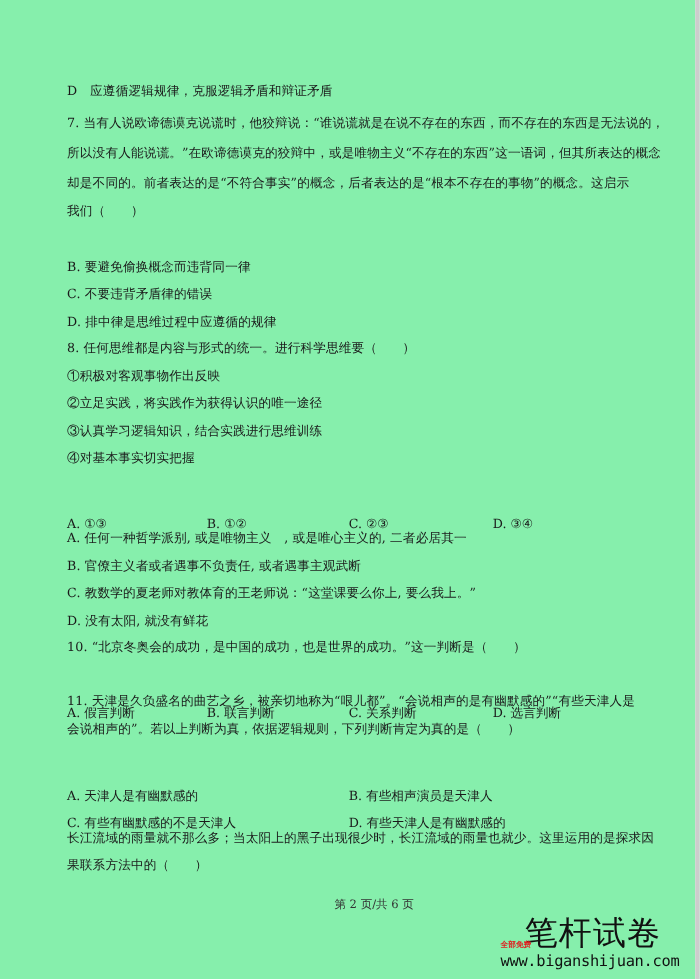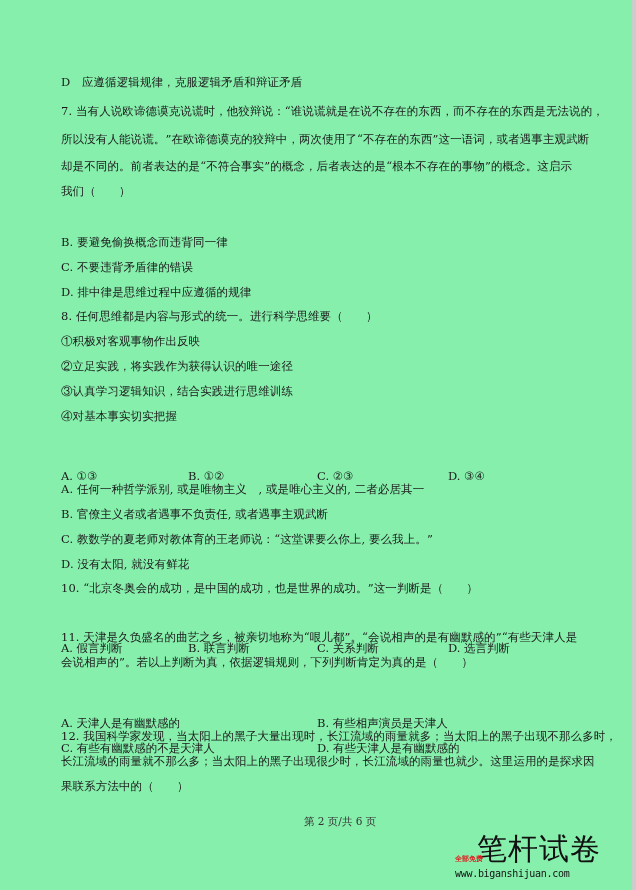--- a/index.html
+++ b/index.html
@@ -21,32 +21,32 @@
   .wm-title {
     position: absolute; left: 22px; top: 0px; font-family: "DejaVu Sans", sans-serif;
     font-size: 30px; line-height: 34px; color: #111; letter-spacing: 1px;
   }
   .wm-tag {
     position: absolute; left: 0px; top: 22px; font-family: "DejaVu Sans", sans-serif;
     font-size: 7px; color: #e02020; font-weight: bold;
   }
   .wm-url {
     position: absolute; left: 0px; top: 33px; font-family: "DejaVu Sans Mono", "Liberation Mono", monospace;
-    font-size: 10px; line-height: 18px; color: #111; letter-spacing: -0.3px;
+    font-size: 14px; line-height: 18px; color: #111; letter-spacing: -0.3px;
   }
 </style>
 </head>
 <body>
 
 <div class="page">
 
   <div class="line" style="top:75px">D　应遵循逻辑规律，克服逻辑矛盾和辩证矛盾</div>
 
   <div class="line" style="top:104px">7. 当有人说欧谛德谟克说谎时，他狡辩说：“谁说谎就是在说不存在的东西，而不存在的东西是无法说的，</div>
-  <div class="line" style="top:132px">所以没有人能说谎。”在欧谛德谟克的狡辩中，两次使用了“不存在的东西”这一语词，或者遇事主观武断</div>
+  <div class="line" style="top:132px">所以没有人能说谎。”在欧谛德谟克的狡辩中，或是唯物主义“不存在的东西”这一语词，但其所表达的概念</div>
   <div class="line" style="top:159px">却是不同的。前者表达的是“不符合事实”的概念，后者表达的是“根本不存在的事物”的概念。这启示</div>
   <div class="line" style="top:184px">我们（　　）</div>
   <div class="line" style="top:235px">B. 要避免偷换概念而违背同一律</div>
   <div class="line" style="top:260px">C. 不要违背矛盾律的错误</div>
   <div class="line" style="top:285px">D. 排中律是思维过程中应遵循的规律</div>
 
   <div class="line" style="top:309px">8. 任何思维都是内容与形式的统一。进行科学思维要（　　）</div>
   <div class="line" style="top:334px">①积极对客观事物作出反映</div>
   <div class="line" style="top:359px">②立足实践，将实践作为获得认识的唯一途径</div>
   <div class="line" style="top:384px">③认真学习逻辑知识，结合实践进行思维训练</div>
@@ -67,21 +67,20 @@
   <div class="opt" style="top:605px; left:317px">C. 关系判断</div>
   <div class="opt" style="top:605px; left:448px">D. 选言判断</div>
 
   <div class="line" style="top:630px">11. 天津是久负盛名的曲艺之乡，被亲切地称为“哏儿都”。“会说相声的是有幽默感的”“有些天津人是</div>
   <div class="line" style="top:655px">会说相声的”。若以上判断为真，依据逻辑规则，下列判断肯定为真的是（　　）</div>
   <div class="opt" style="top:680px; left:61px">A. 天津人是有幽默感的</div>
   <div class="opt" style="top:680px; left:317px">B. 有些相声演员是天津人</div>
   <div class="opt" style="top:705px; left:61px">C. 有些有幽默感的不是天津人</div>
   <div class="opt" style="top:705px; left:317px">D. 有些天津人是有幽默感的</div>
 
-  <div class="line" style="top:729px">12. 我国科学家发现，当太阳上的黑子大量出现时，长江流域的雨量就多；当太阳上的黑子出现不那么多时，</div>
   <div class="line" style="top:754px">长江流域的雨量就不那么多；当太阳上的黑子出现很少时，长江流域的雨量也就少。这里运用的是探求因</div>
   <div class="line" style="top:779px">果联系方法中的（　　）</div>
 
   <div class="footer-page">第 2 页/共 6 页</div>
 
   <div class="wm">
     <div class="wm-title">笔杆试卷</div>
     <div class="wm-tag">全部免费</div>
     <div class="wm-url">www.biganshijuan.com</div>
   </div>

